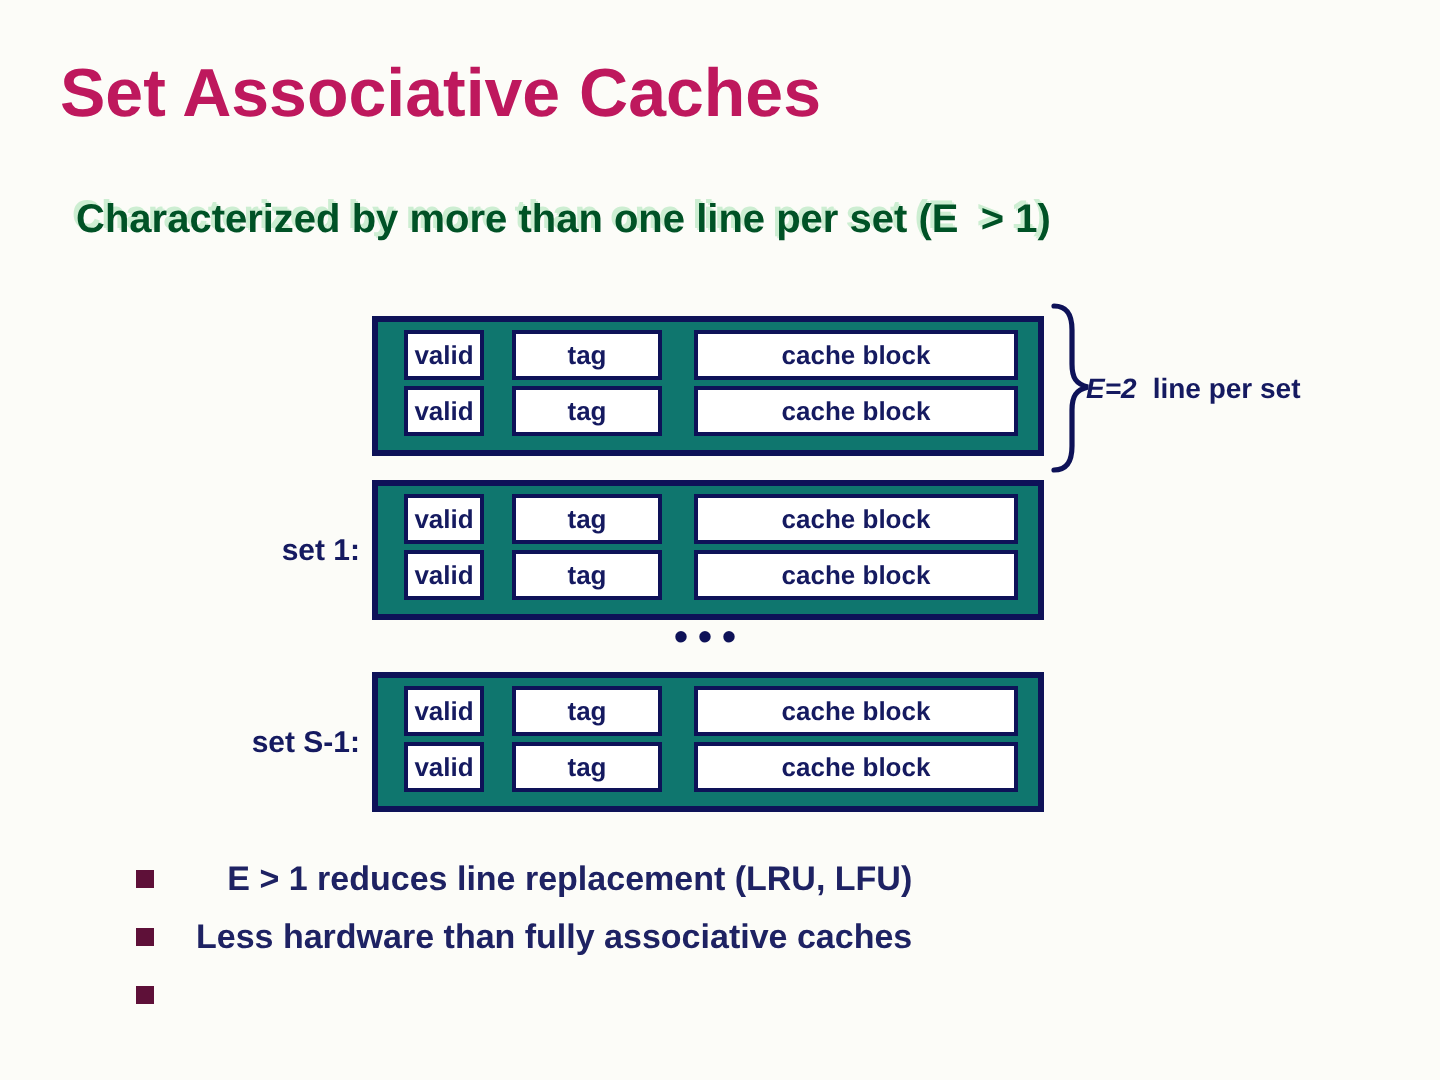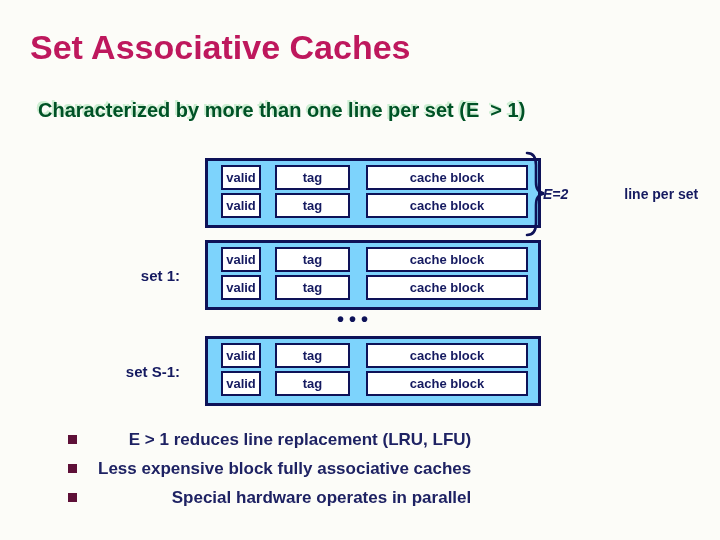--- a/index.html
+++ b/index.html
@@ -21,41 +21,41 @@
     text-shadow:-2px -2px 0 #cdeed2, -1px -1px 0 #d8f2dc;
   }
   .diagram{position:absolute;left:0;top:0;width:720px;height:540px;}
   .set-group{position:absolute;left:0;width:720px;height:70px;}
   .set-label{
     position:absolute;left:0;top:0;width:180px;height:70px;
     display:flex;align-items:center;justify-content:flex-end;
     font-size:15px;font-weight:bold;color:#151a60;
   }
   .set-box{
-    position:absolute;left:205px;top:0;width:336px;height:70px;
-    box-sizing:border-box;border:3px solid #0e1258;background:#7dd3fc;padding-left:48px;
+    position:absolute;left:186px;top:0;width:336px;height:70px;
+    box-sizing:border-box;border:3px solid #0e1258;background:#0f766e;padding-left:48px;
   }
   .row{position:absolute;left:0;width:330px;height:25px;}
   .row.r1{top:4px;}
   .row.r2{top:32px;}
   .cell{
     position:absolute;top:0;height:25px;box-sizing:border-box;
     background:#ffffff;border:2px solid #0e1258;
     display:flex;align-items:center;justify-content:center;
     font-size:13px;font-weight:bold;color:#151a60;
     overflow:hidden;white-space:nowrap;
   }
   .cell.valid{left:13px;width:40px;}
   .cell.tag{left:67px;width:75px;}
   .cell.block{left:158px;width:162px;}
   .brace{position:absolute;left:524px;top:149px;}
   .lines-label{
     position:absolute;left:543px;top:150px;height:88px;
     display:flex;align-items:center;
-    font-size:14px;font-weight:bold;color:#151a60;white-space:pre;gap:48px;
+    font-size:14px;font-weight:bold;color:#151a60;white-space:pre;
   }
   .lines-label .em{font-style:italic;margin-right:8px;}
   .dots{
     position:absolute;left:187px;top:309px;width:336px;
     text-align:center;font-size:20px;font-weight:bold;color:#0e1258;
     letter-spacing:5px;line-height:20px;
   }
   .bullets{
     position:absolute;left:62px;top:429px;margin:0;padding:0;list-style:none;
   }
@@ -134,21 +134,20 @@
 
   </div>
 
   <ul class="bullets">
     <li>
       <span class="sq"></span>
       <span>E &gt; 1 reduces line replacement (LRU, LFU)</span>
     </li>
     <li>
       <span class="sq"></span>
-      <span>Less expensive block fully associative caches</span>
+      <span>Less hardware than fully associative caches</span>
     </li>
     <li>
       <span class="sq"></span>
-      <span>Special hardware operates in parallel</span>
     </li>
   </ul>
 
 </div>
 
 </body></html>

